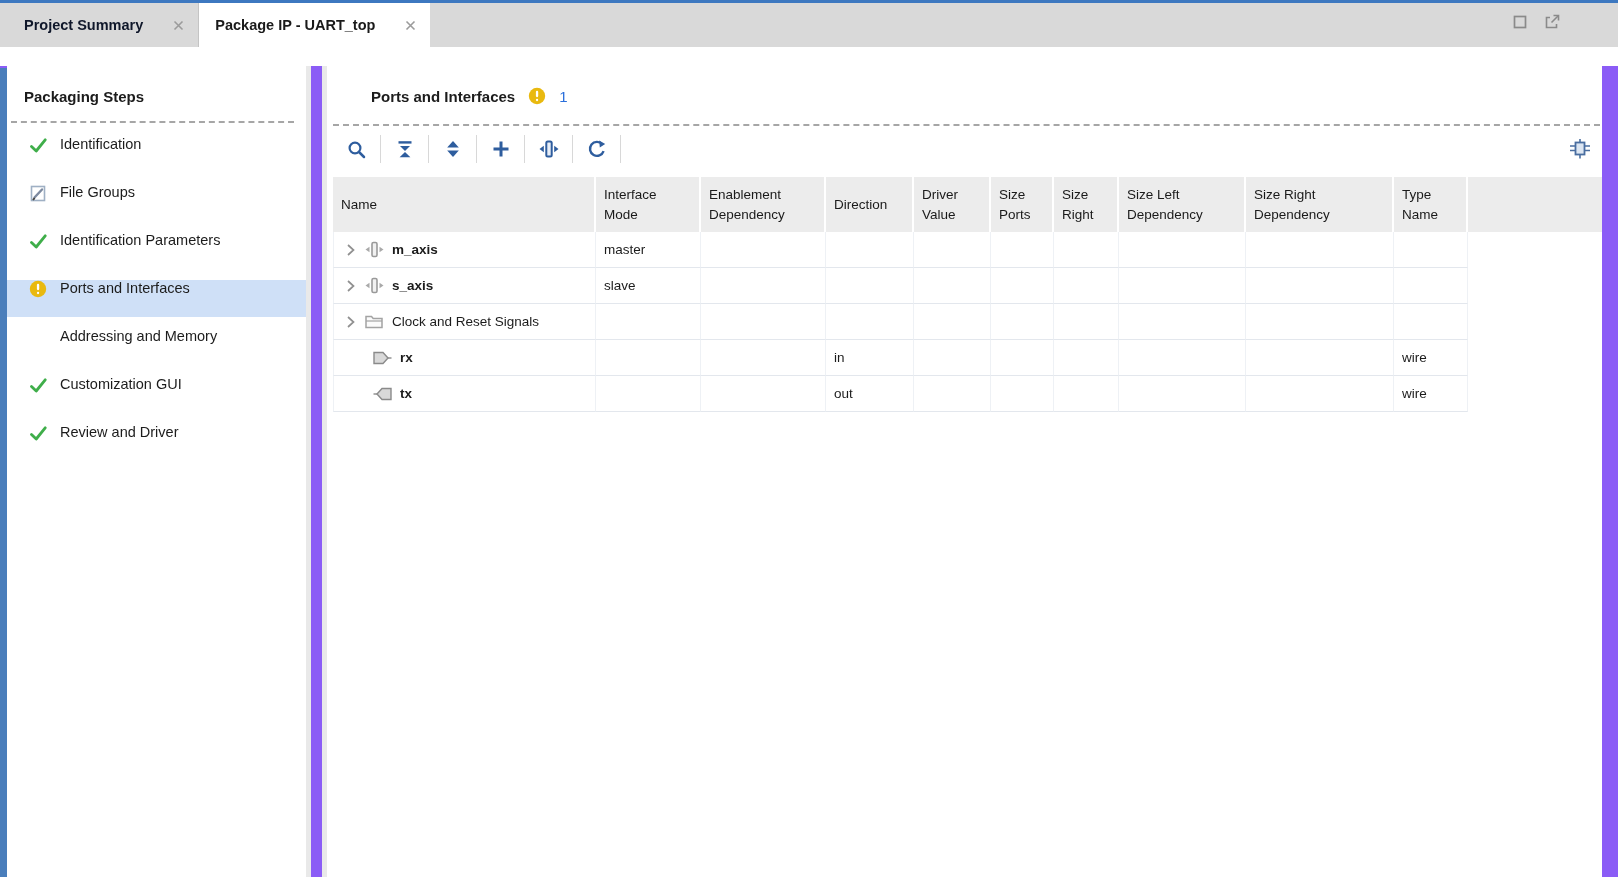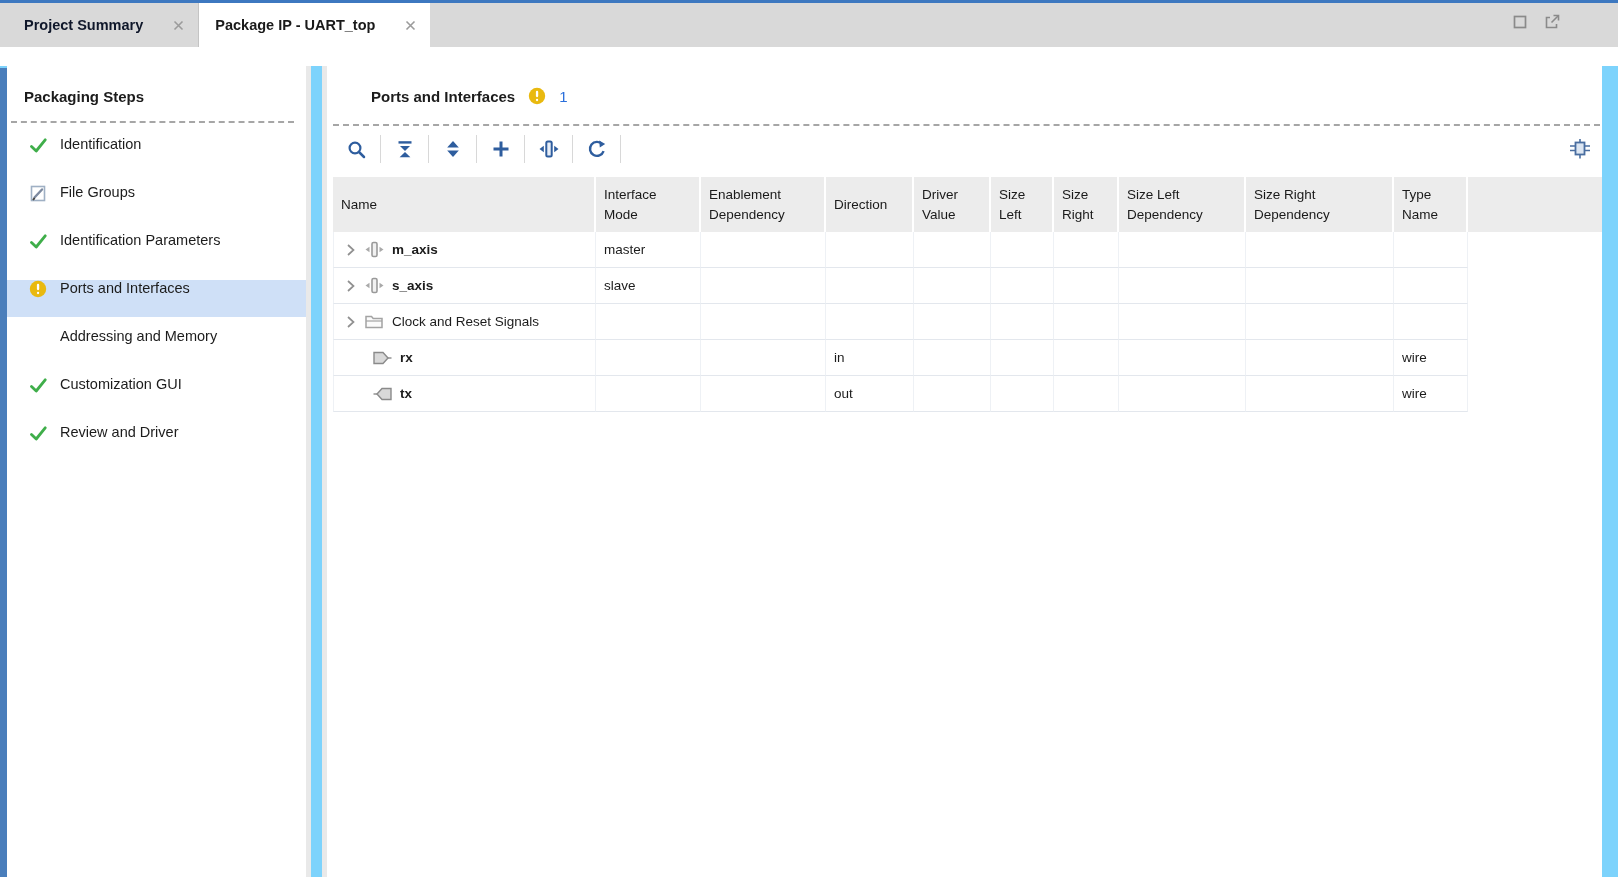--- a/index.html
+++ b/index.html
@@ -25,21 +25,21 @@
   }
   .tab.inactive { color: #0f172a; margin-left: 8px; border-right: 1px solid #c4c4c4; }
   .tab.active { background: #ffffff; color: #1a1a1a; }
   .tab .close { display: flex; align-items: center; }
   .win-controls {
     position: absolute; right: 58px; top: 14px;
     display: flex; gap: 18px; align-items: center;
   }
 
   
-  .content { position: absolute; top: 66px; left: 0; right: 0; bottom: 0; background: #7dd3fc; }
+  .content { position: absolute; top: 66px; left: 0; right: 0; bottom: 0; background: #8b5cf6; }
   .accent-strip { position: absolute; left: 0; top: 2px; bottom: 0; width: 7px; background: #4a7ebb; }
   .sidebar {
     position: absolute; left: 7px; top: 0; bottom: 0; width: 304px;
     background: #fff; border-right: 5px solid #e9e9e9;
   }
   .main {
     position: absolute; left: 322px; top: 0; right: 16px; bottom: 0;
     background: #fff; border-left: 5px solid #e9e9e9;
   }
 
@@ -294,21 +294,21 @@
           <col style="width:74px">
             <col>
         </colgroup>
         <thead>
           <tr>
             <th>Name</th>
             <th>Interface Mode</th>
             <th>Enablement Dependency</th>
             <th>Direction</th>
             <th>Driver Value</th>
-            <th>Size Left</th>
+            <th>Size Ports</th>
             <th>Size Right</th>
             <th>Size Left Dependency</th>
             <th>Size Right Dependency</th>
             <th>Type Name</th>
             <th class="filler"></th>
           </tr>
         </thead>
         <tbody>
 
           <tr>

